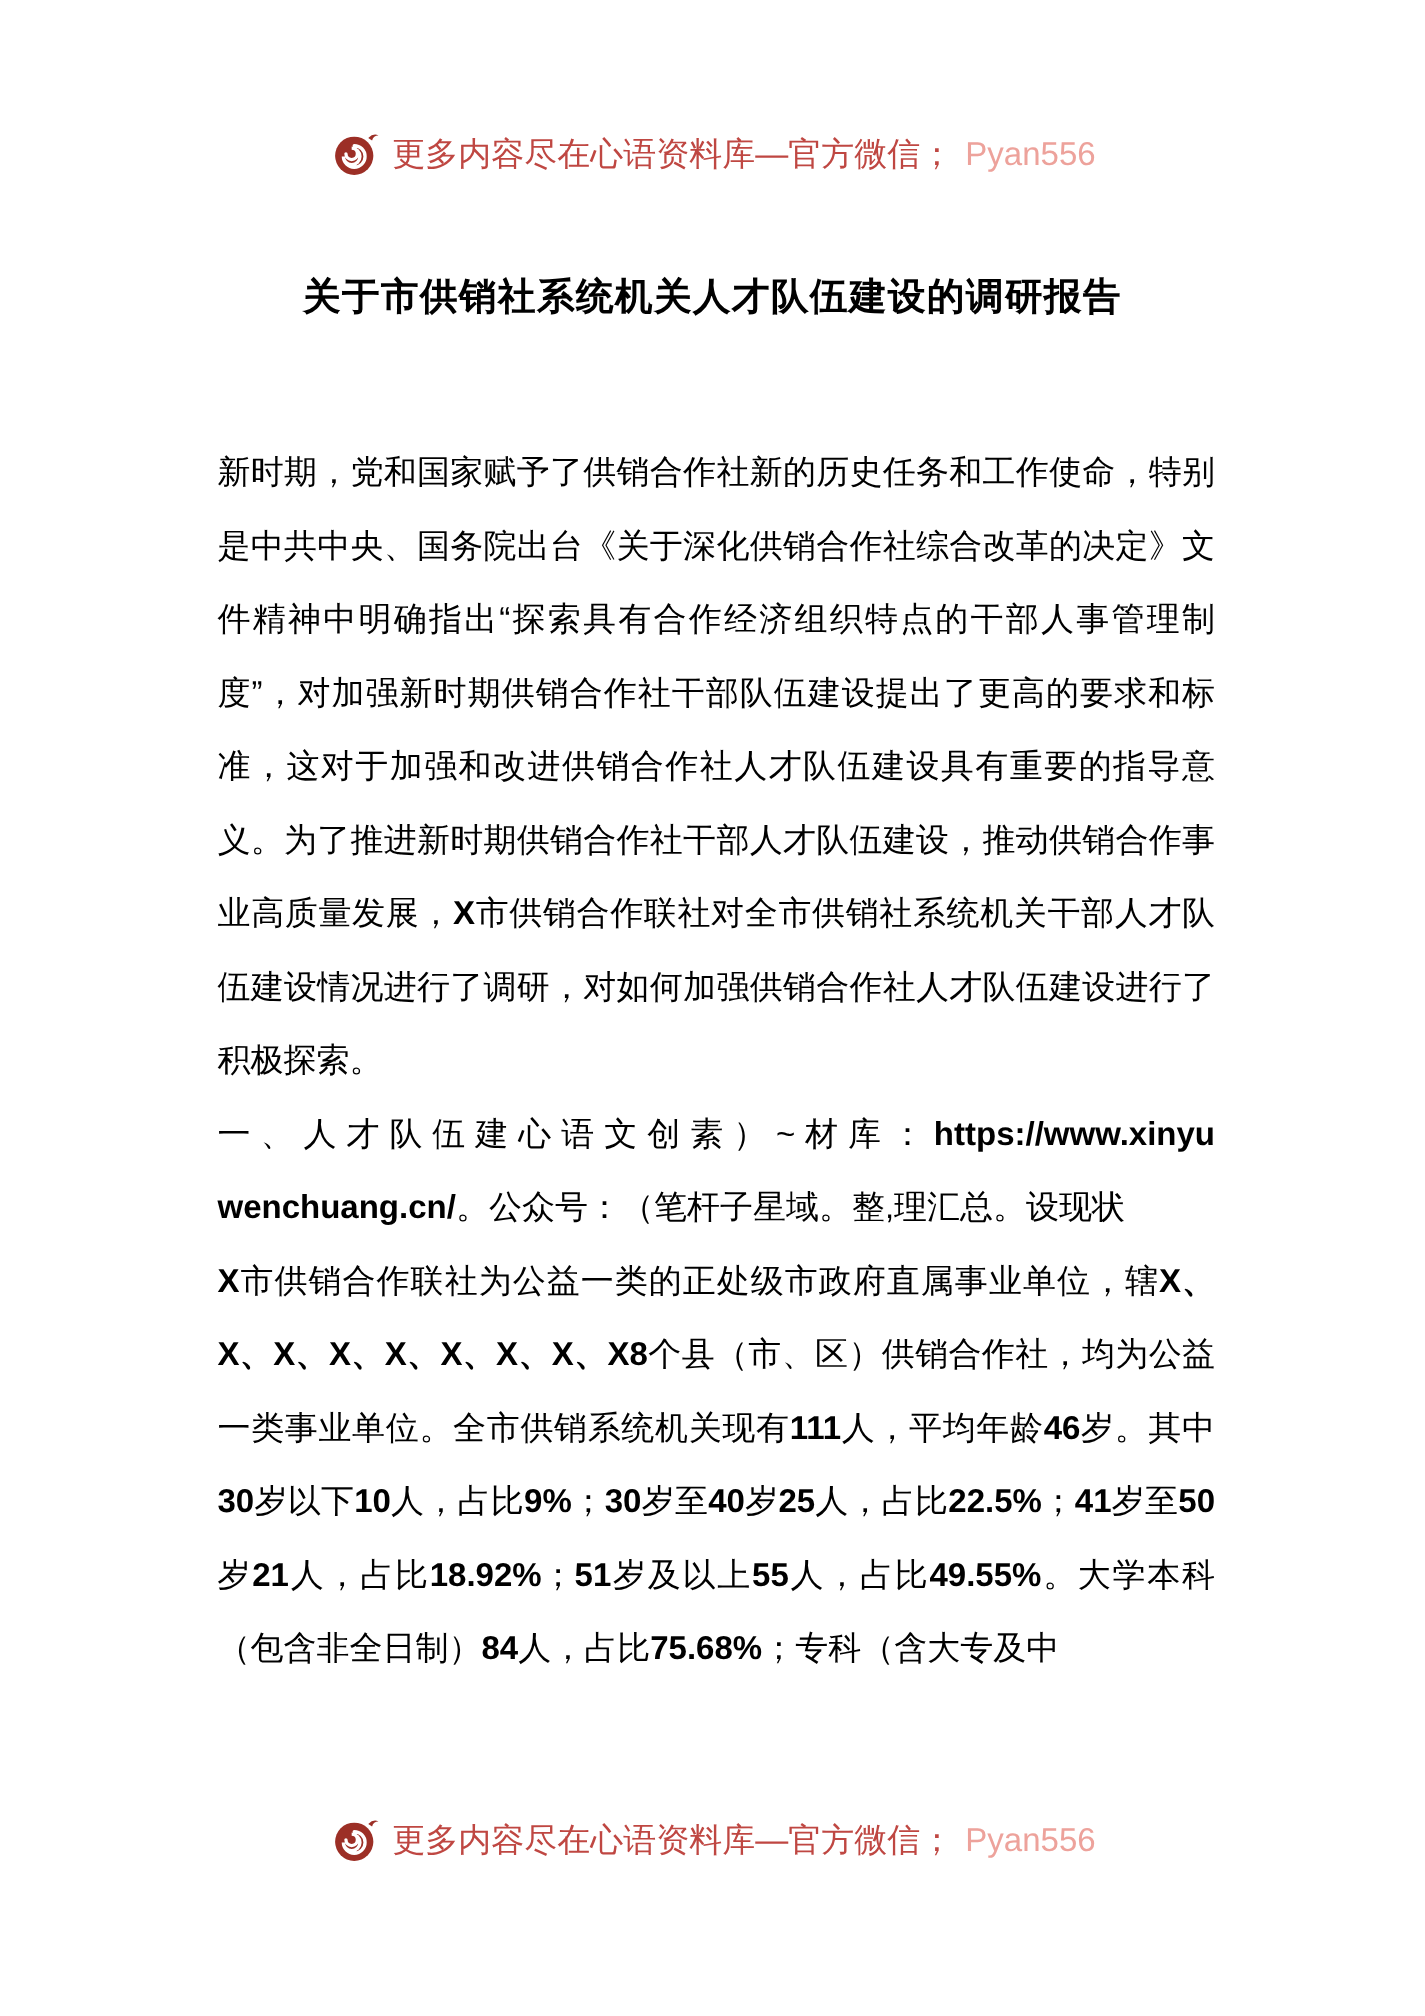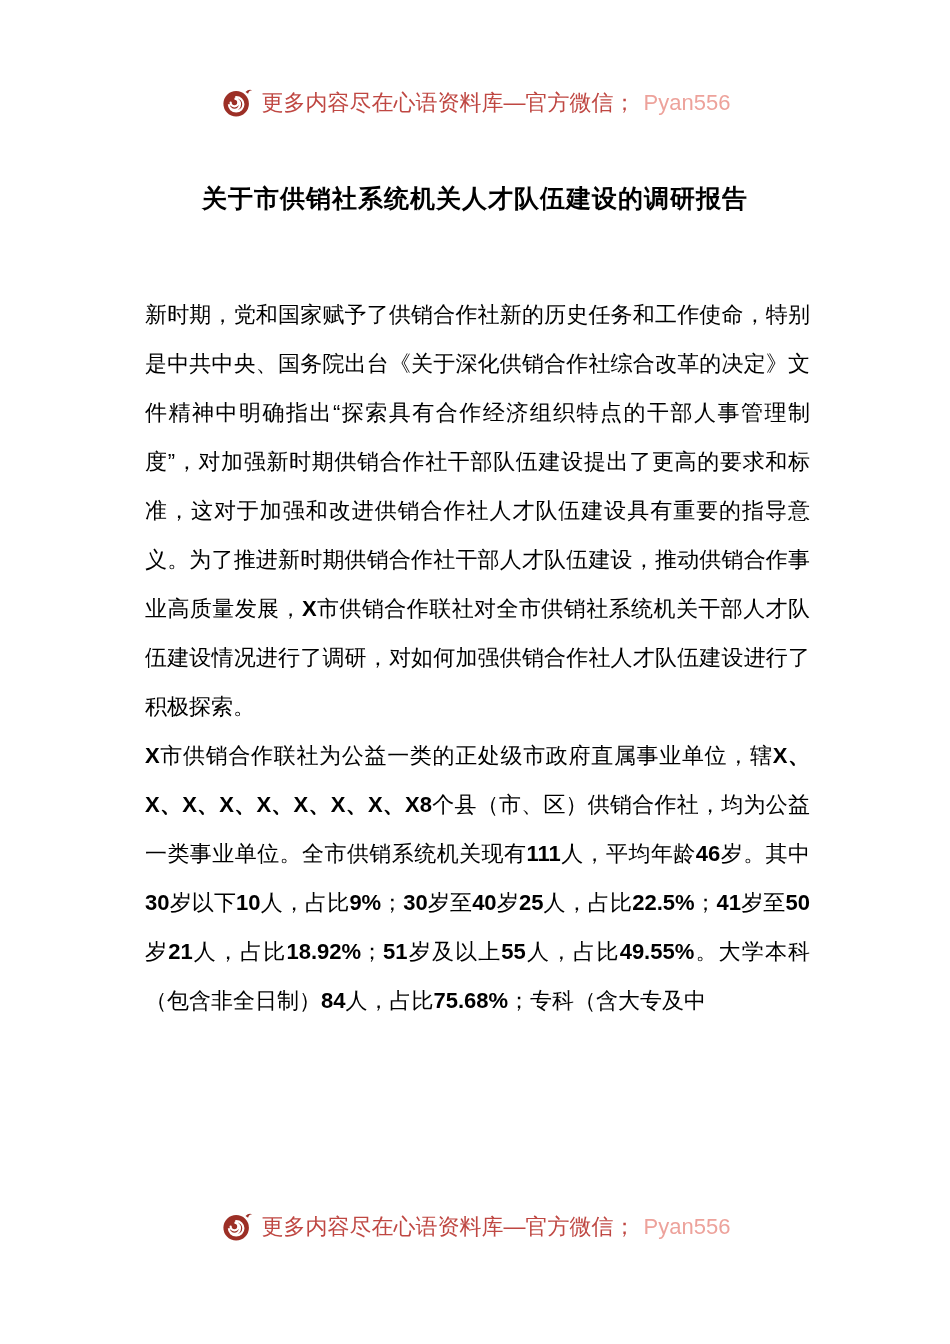--- a/index.html
+++ b/index.html
@@ -71,20 +71,21 @@
       </svg>
     </span>
     <span class="wm-main">更多内容尽在心语资料库—官方微信；</span>
     <span class="wm-id">Pyan556</span>
   </div>
 
   <h1 class="title">关于市供销社系统机关人才队伍建设的调研报告</h1>
 
   <div class="doc-body" id="doc-body">
       <p class="para"><span>新时期，党和国家赋予了供销合作社新的历史任务和工作使命，特别是中共中央、国务院出台《关于深化供销合作社综合改革的决定》文件精神中明确指出“探索具有合作经济组织特点的干部人事管理制度”，对加强新时期供销合作社干部队伍建设提出了更高的要求和标准，这对于加强和改进供销合作社人才队伍建设具有重要的指导意义。为了推进新时期供销合作社干部人才队伍建设，推动供销合作事业高质量发展，</span><span class="b">X</span><span>市供销合作联社对全市供销社系统机关干部人才队伍建设情况进行了调研，对如何加强供销合作社人才队伍建设进行了积极探索。</span></p>
+      <p class="para"><span>一 、 人 才 队 伍 建 心 语 文 创 素 ） ~ 材 库 ： </span><span class="b url">https://</span><wbr><span class="b url">www.xinyuwenchuang.cn/</span><span>。公众号：（笔杆子星域。整,理汇总。设现状</span></p>
       <p class="para"><span class="b">X</span><span>市供销合作联社为公益一类的正处级市政府直属事业单位，辖</span><span class="b">X、X、X、X、X、X、X、X、X8</span><span>个县（市、区）供销合作社，均为公益一类事业单位。全市供销系统机关现有</span><span class="b">111</span><span>人，平均年龄</span><span class="b">46</span><span>岁。其中</span><span class="b">30</span><span>岁以下</span><span class="b">10</span><span>人，占比</span><span class="b">9%</span><span>；</span><span class="b">30</span><span>岁至</span><span class="b">40</span><span>岁</span><span class="b">25</span><span>人，占比</span><span class="b">22.5%</span><span>；</span><span class="b">41</span><span>岁至</span><span class="b">50</span><span>岁</span><span class="b">21</span><span>人，占比</span><span class="b">18.92%</span><span>；</span><span class="b">51</span><span>岁及以上</span><span class="b">55</span><span>人，占比</span><span class="b">49.55%</span><span>。大学本科（包含非全日制）</span><span class="b">84</span><span>人，占比</span><span class="b">75.68%</span><span>；专科（含大专及中</span></p>
     </div>
 
   <div class="watermark footer">
     <span class="logo">
       <svg width="34" height="34" viewBox="0 0 40 40" aria-hidden="true">
         <circle cx="19" cy="21" r="15" fill="var(--logo, #9c2f26)"></circle>
         <path d="M19 13 a8.5 8.5 0 1 1 -8.5 8.5 a6.5 6.5 0 1 0 6.5 -6.5 a4.5 4.5 0 1 1 -4.5 4.5" fill="none" stroke="#ffffff" stroke-width="2.6" stroke-linecap="round"></path>
         <path d="M30 7 q4 -4 8 -2 q-4 0 -5 4 z" fill="var(--logo, #9c2f26)"></path>
       </svg>

